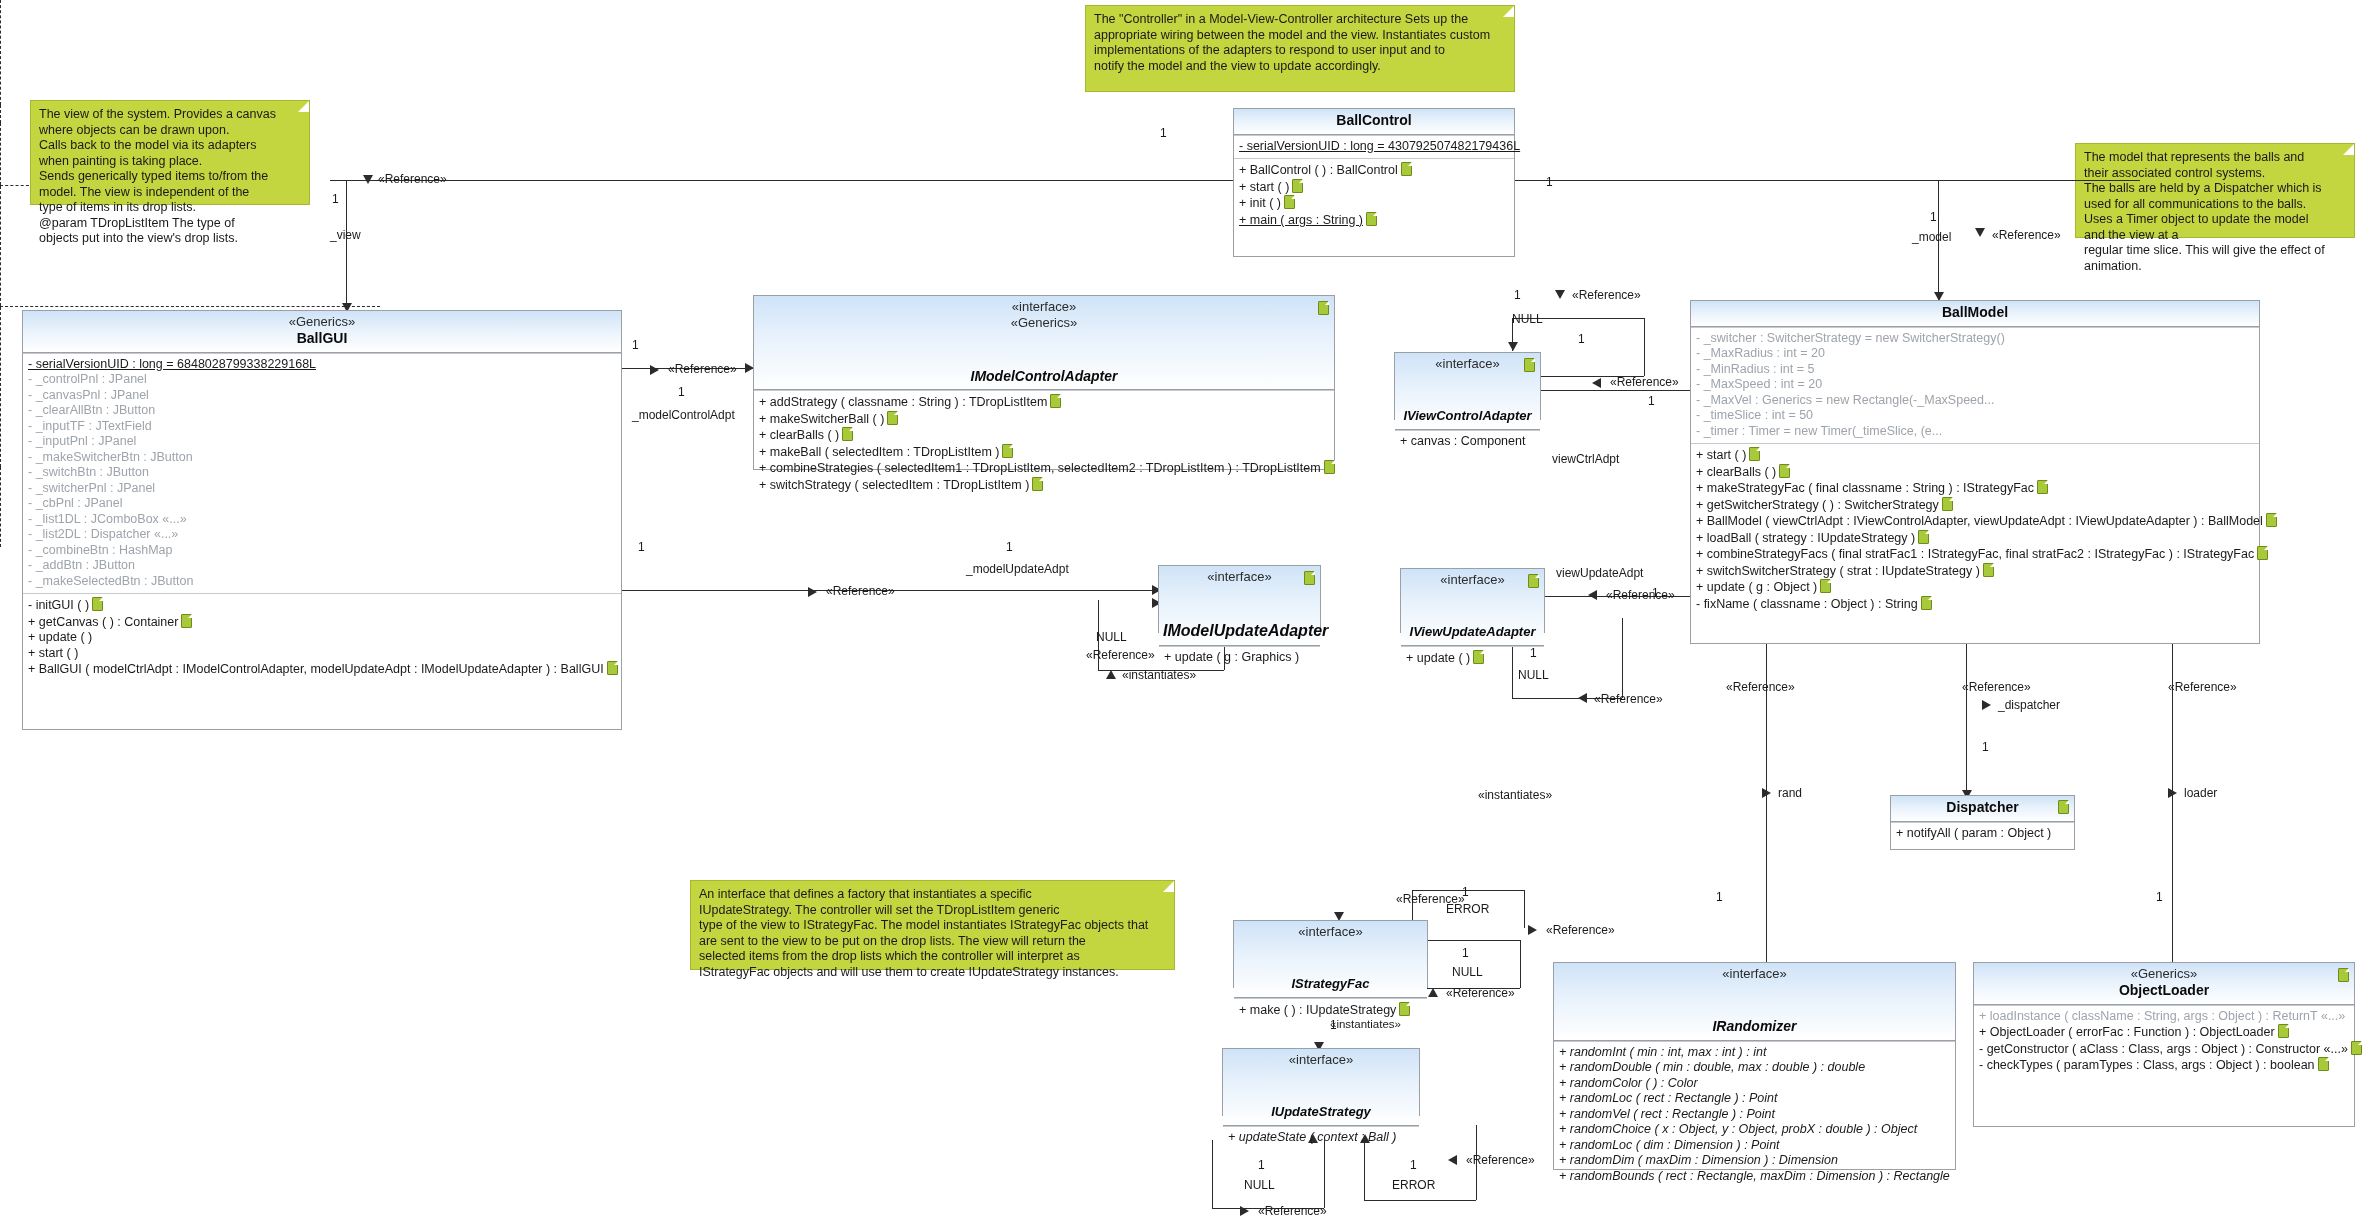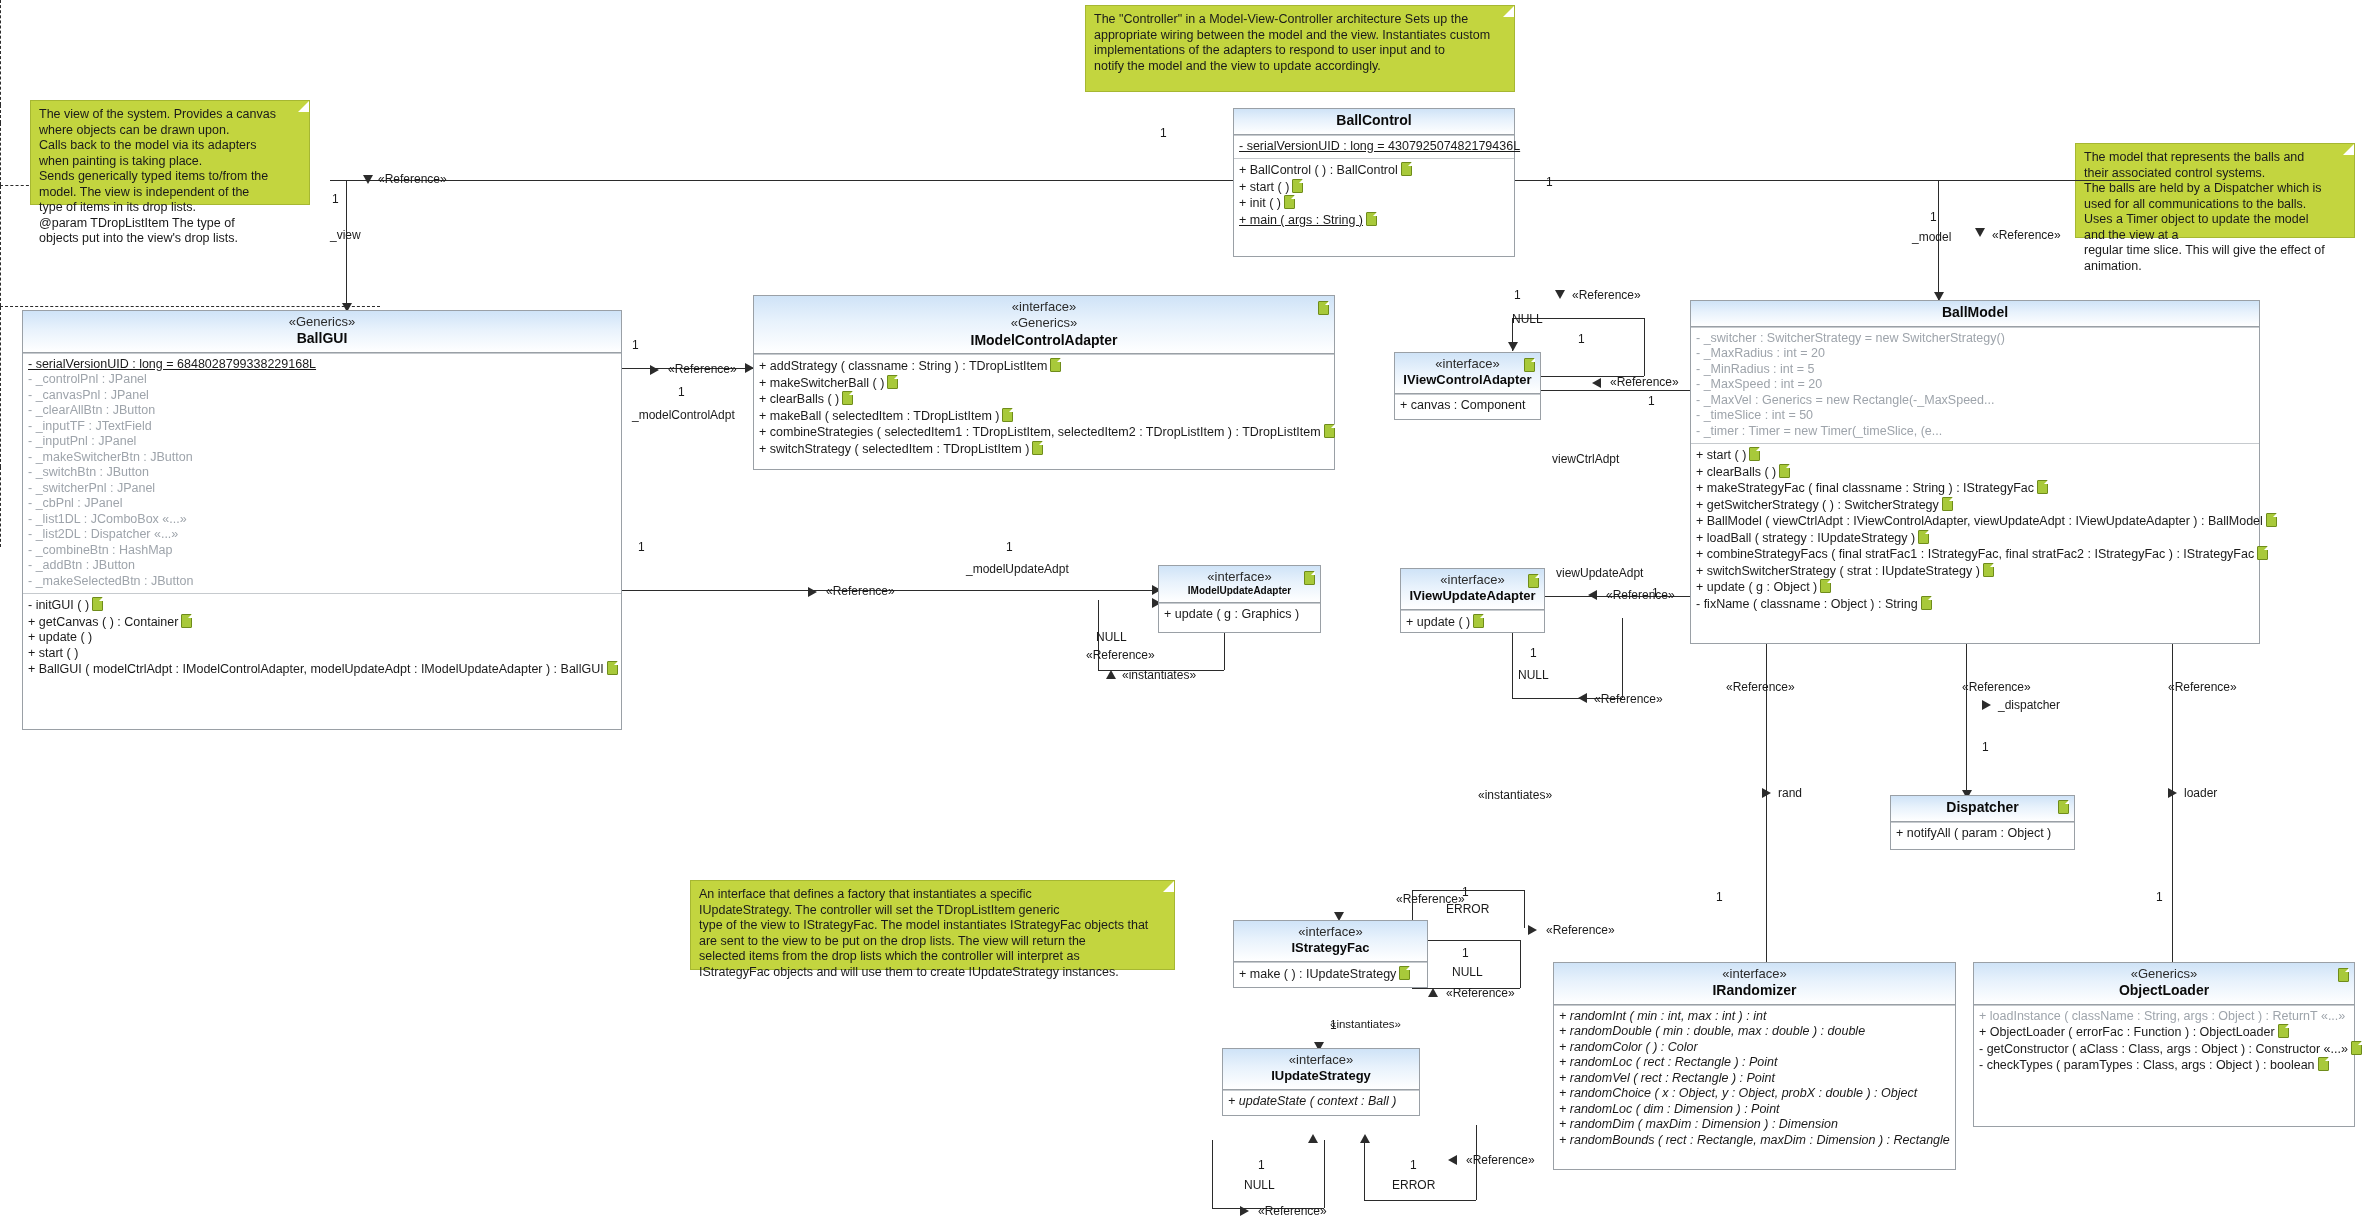--- a/index.html
+++ b/index.html
@@ -12,21 +12,21 @@
 
   
   .uml{position:absolute;border:1px solid #9aa0a6;background:#ffffff;box-sizing:border-box;}
   .uml .hdr{
     background:linear-gradient(to bottom,#cfe3f7 0%,#e8f2fc 45%,#ffffff 100%);
     border-bottom:1px solid #9aa0a6;
     text-align:center;padding:3px 4px 4px 4px;position:relative;line-height:1.25;
   }
   .uml .stereo{font-size:13px;color:#2b2b2b;}
   .uml .cname{font-size:14px;font-weight:bold;color:#0a0a0a;}
-  .uml .cname.it{}
+  .uml .cname.it{font-style:italic;margin-top:36px;}
   .uml .sect{border-top:1px solid #c6cace;padding:3px 5px 4px 5px;}
   .uml .sect:first-of-type{border-top:none;}
   .uml .row{font-size:12.5px;line-height:15.5px;white-space:nowrap;color:#1a1a1a;}
   .uml .row.dim{color:#9ea4ab;}
   .uml .row.it{font-style:italic;}
   .uml .row.ul{text-decoration:underline;}
   .doc{display:inline-block;width:9px;height:12px;vertical-align:-2px;margin-left:3px;
        background:#a8c93a;border:1px solid #6f8c1b;position:relative;border-radius:1px;}
   .doc:after{content:"";position:absolute;right:-1px;top:-1px;border-width:0 0 4px 4px;
        border-style:solid;border-color:transparent transparent #ffffff transparent;}
@@ -340,21 +340,21 @@
       <div class="row"><span>+ switchSwitcherStrategy ( strat : IUpdateStrategy )</span><i class="doc"></i></div>
       <div class="row"><span>+ update ( g : Object )</span><i class="doc"></i></div>
       <div class="row"><span>- fixName ( classname : Object ) :  String</span><i class="doc"></i></div>
     </div>
   </div>
 
   <div class="uml" style="left:1158px;top:565px;width:163px;height:68px;">
     <div class="hdr">
       <i class="doc hdrdoc"></i>
       <div class="stereo">«interface»</div>
-      <div class="cname it" style="font-size:10px;">IModelUpdateAdapter</div>
+      <div class="cname it" style="font-size:16px;">IModelUpdateAdapter</div>
     </div>
     <div class="sect">
       <div class="row">+ update ( g : Graphics )</div>
     </div>
   </div>
 
   <div class="uml" style="left:1400px;top:568px;width:145px;height:65px;">
     <div class="hdr">
       <i class="doc hdrdoc"></i>
       <div class="stereo">«interface»</div>

